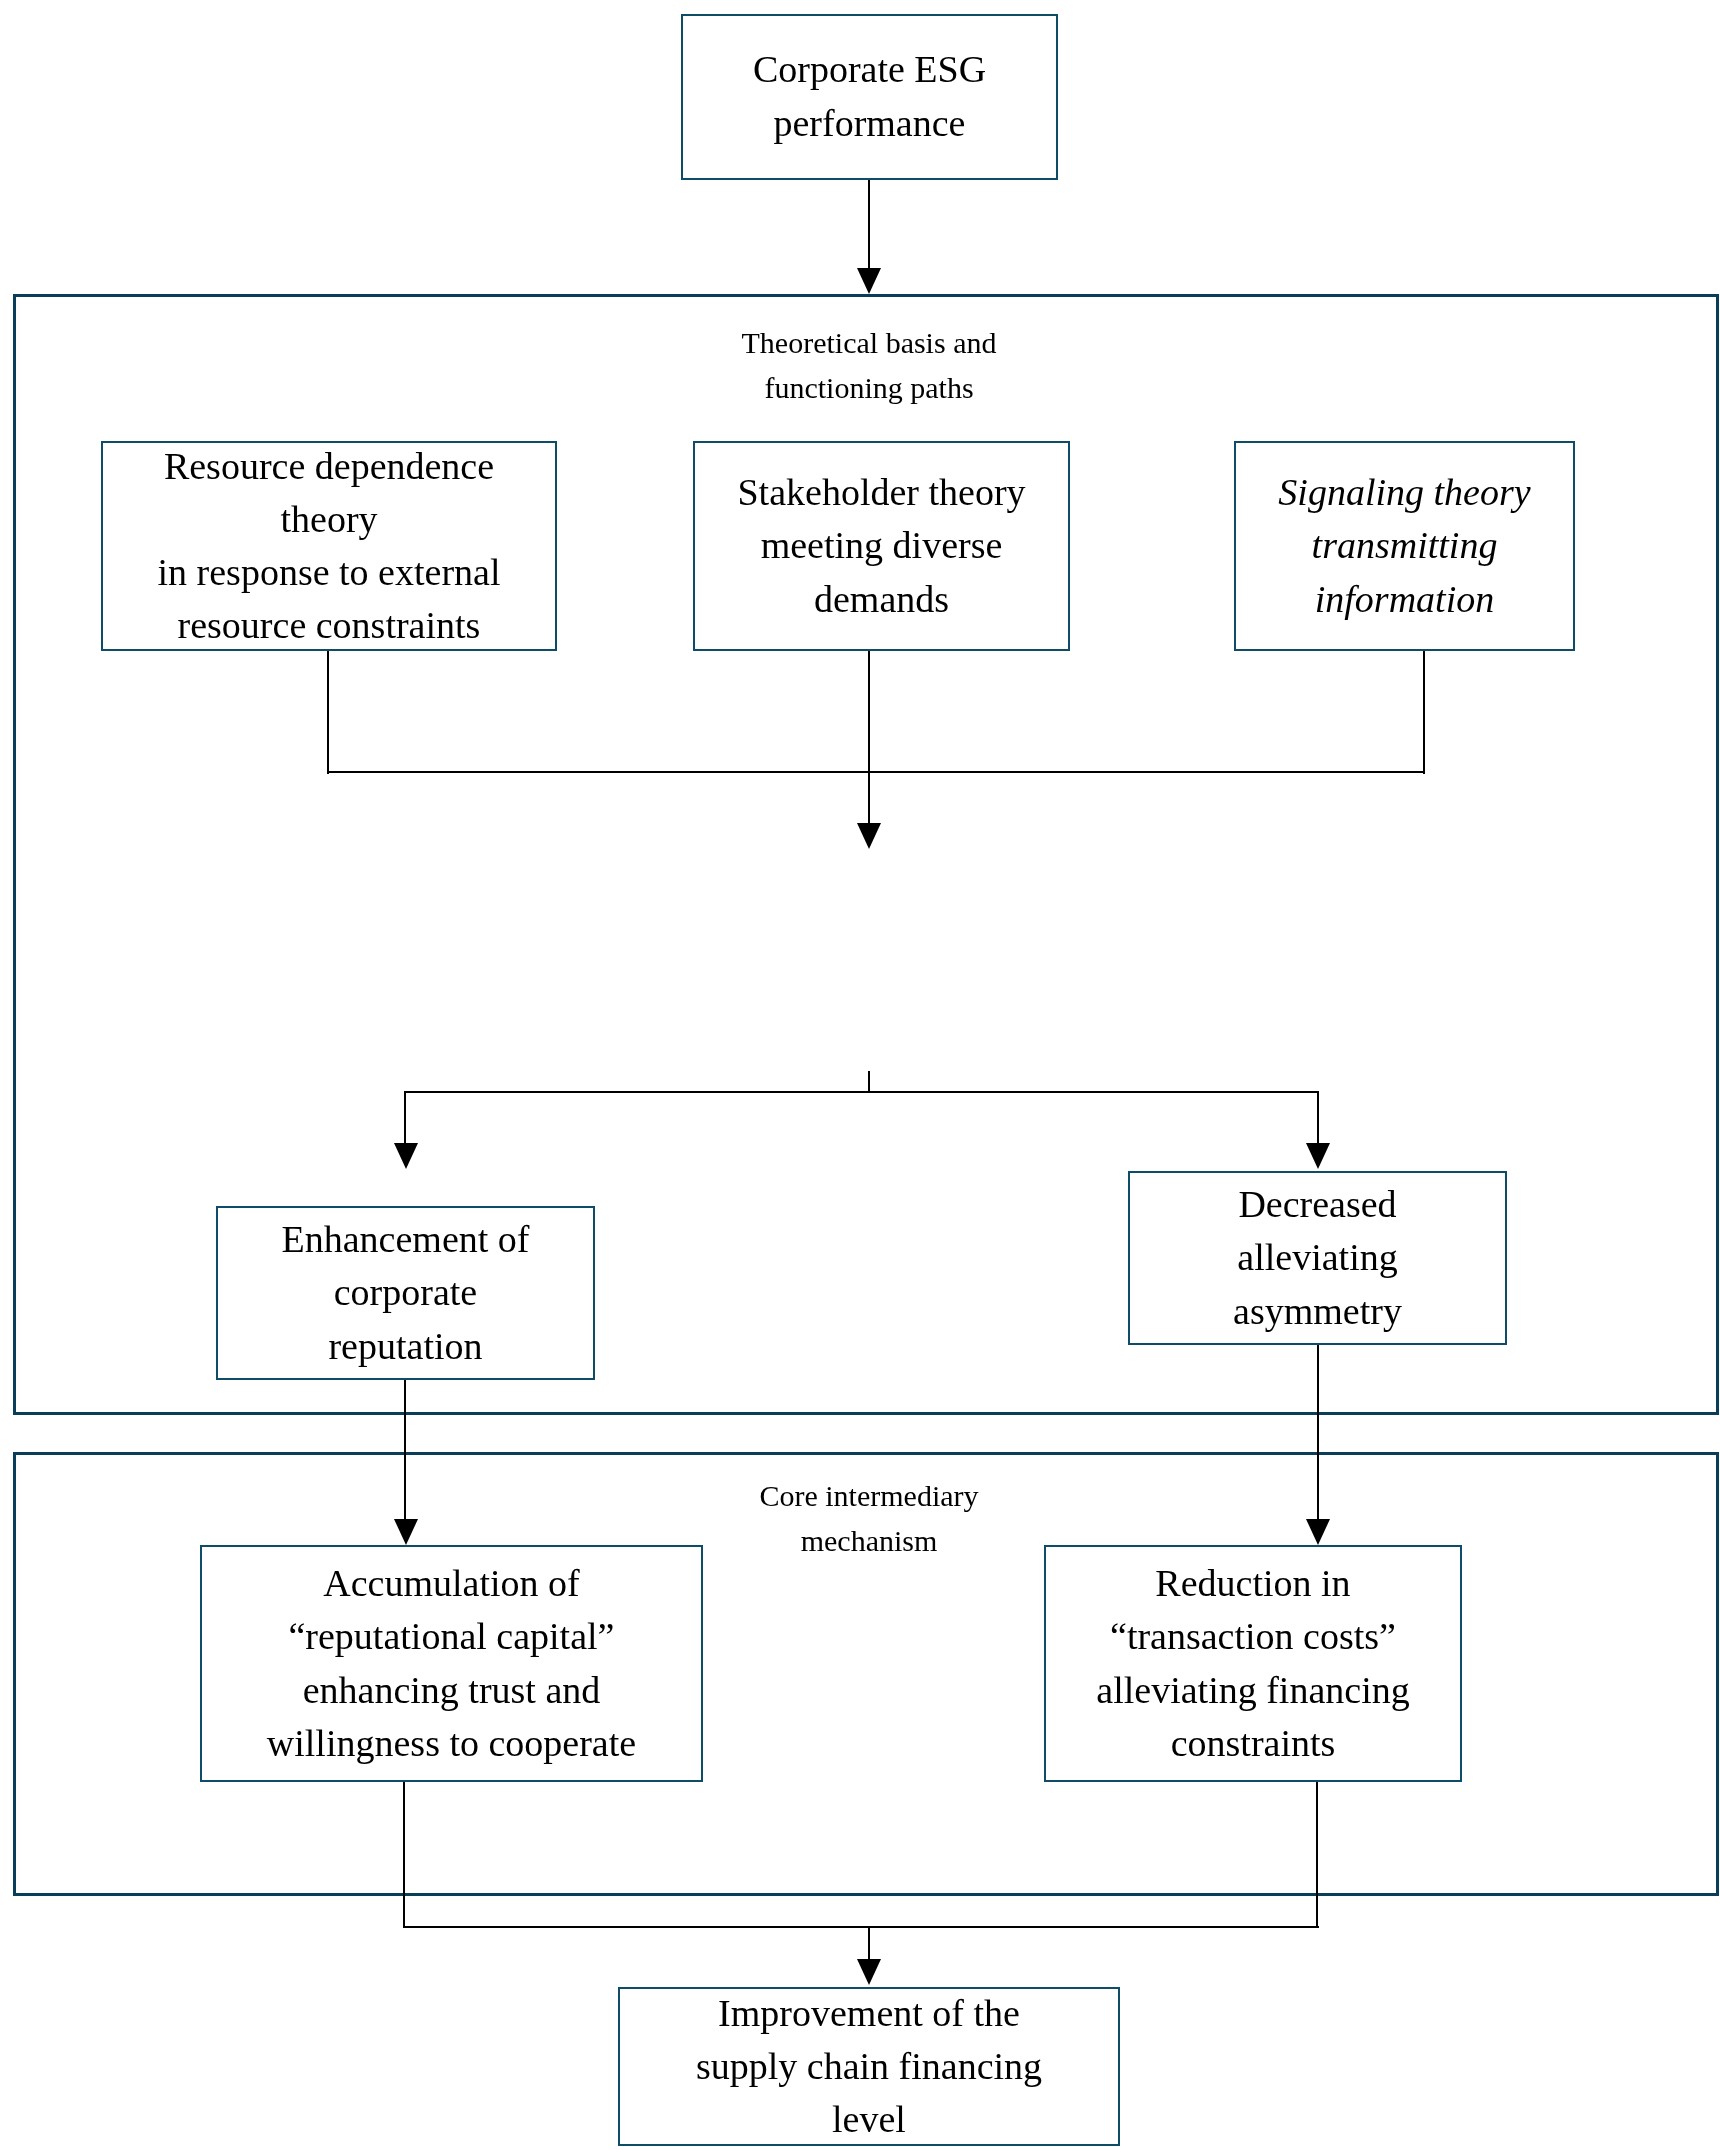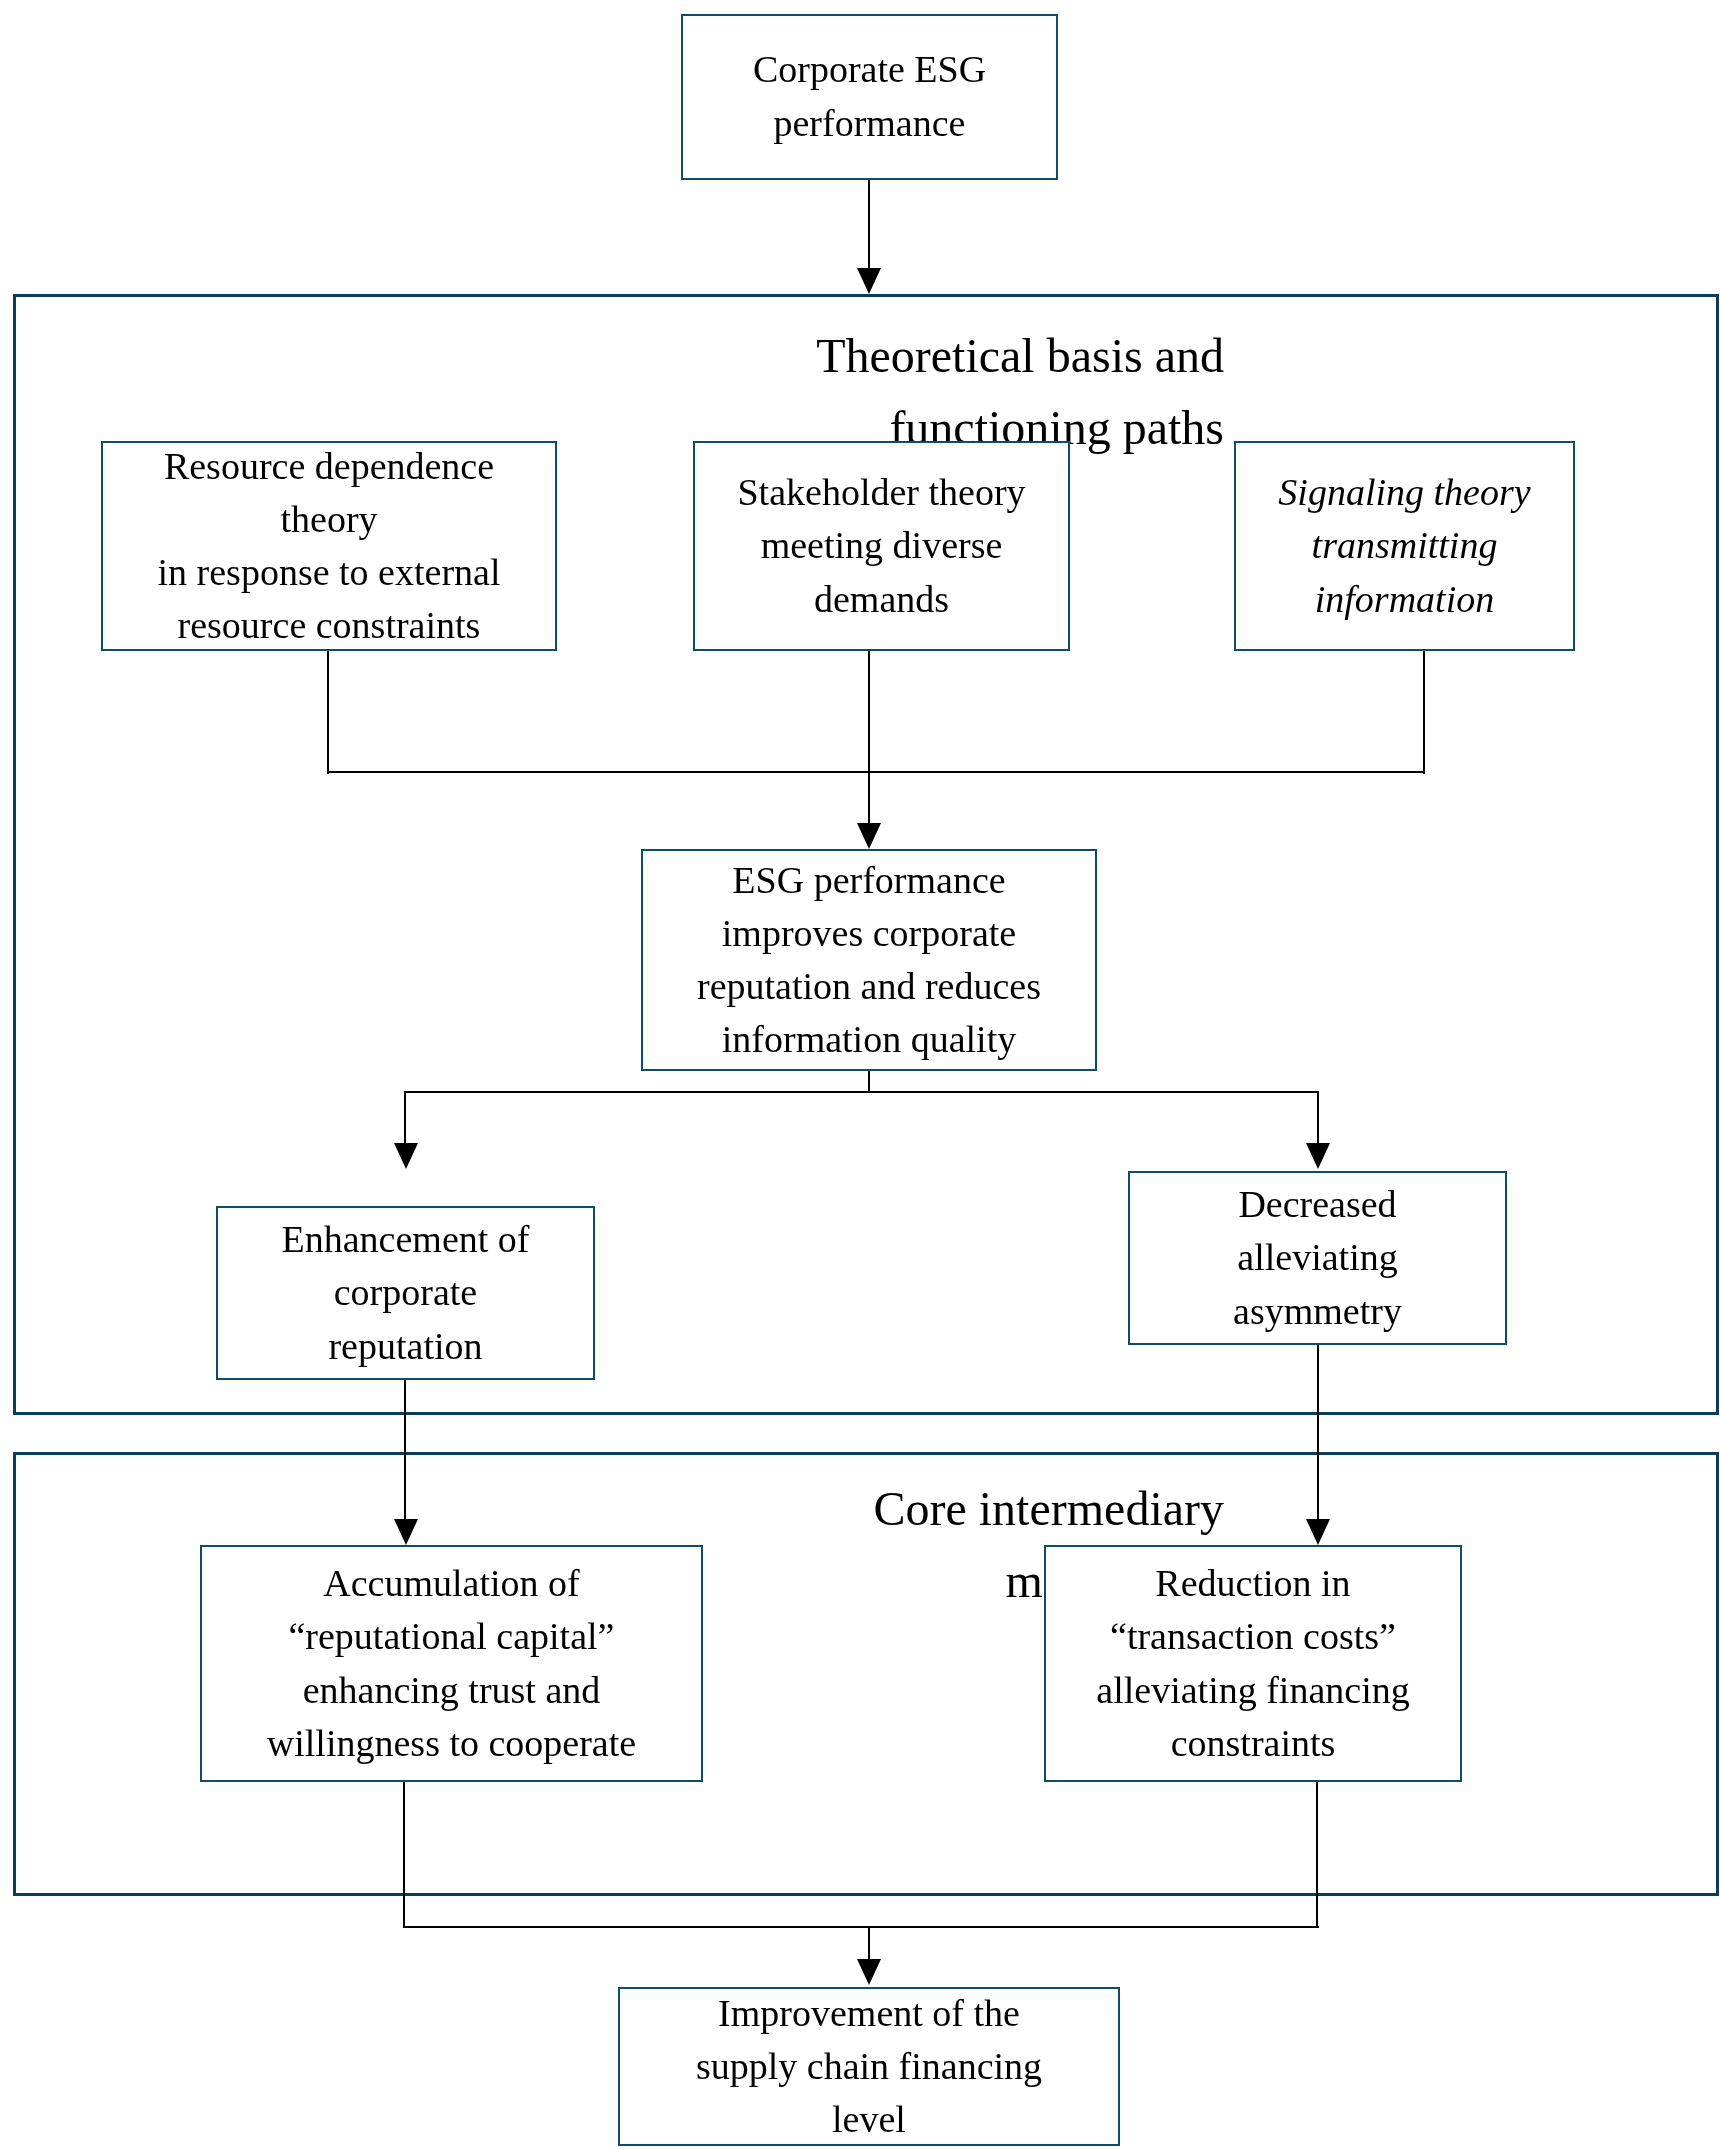--- a/index.html
+++ b/index.html
@@ -28,23 +28,23 @@
     background:#ffffff;
     display:flex;align-items:center;justify-content:center;
     text-align:center;
     white-space:pre-line;
     font-size:38px;line-height:1.4;
     box-sizing:border-box;
   }
   .section-title{
     position:absolute;
     width:710px;
-    text-align:right;
+    text-align:center;
     white-space:pre-line;
-    font-size:48px;line-height:1.5;
+    font-size:30px;line-height:1.5;
   }
   .vline{position:absolute;width:2.4px;background:var(--line-color);}
   .hline{position:absolute;height:2.4px;background:var(--line-color);}
   .arrow-down{
     position:absolute;width:0;height:0;
     border-left:12px solid transparent;
     border-right:12px solid transparent;
     border-top:26px solid var(--line-color);
   }
 </style>
@@ -97,24 +97,20 @@
 resource constraints</div>
 
   <div class="node" style="left:681px;top:441px;width:377px;height:210px;margin-left:12px;">Stakeholder theory
 meeting diverse
 demands</div>
 
   <div class="node" style="left:1234px;top:441px;width:341px;height:210px;font-style:italic;">Signaling theory
 transmitting
 information</div>
 
-  <div class="node" style="left:641px;top:849px;width:456px;height:222px;">ESG performance
-improves corporate
-reputation and reduces
-information quality</div>
 
   <div class="node" style="left:216px;top:1171px;width:379px;height:174px;margin-top:35px;">Enhancement of
 corporate
 reputation</div>
 
   <div class="node" style="left:1128px;top:1171px;width:379px;height:174px;">Decreased
 alleviating
 asymmetry</div>
 
   <div class="node" style="left:152px;top:1545px;width:503px;height:237px;margin-left:48px;">Accumulation of

